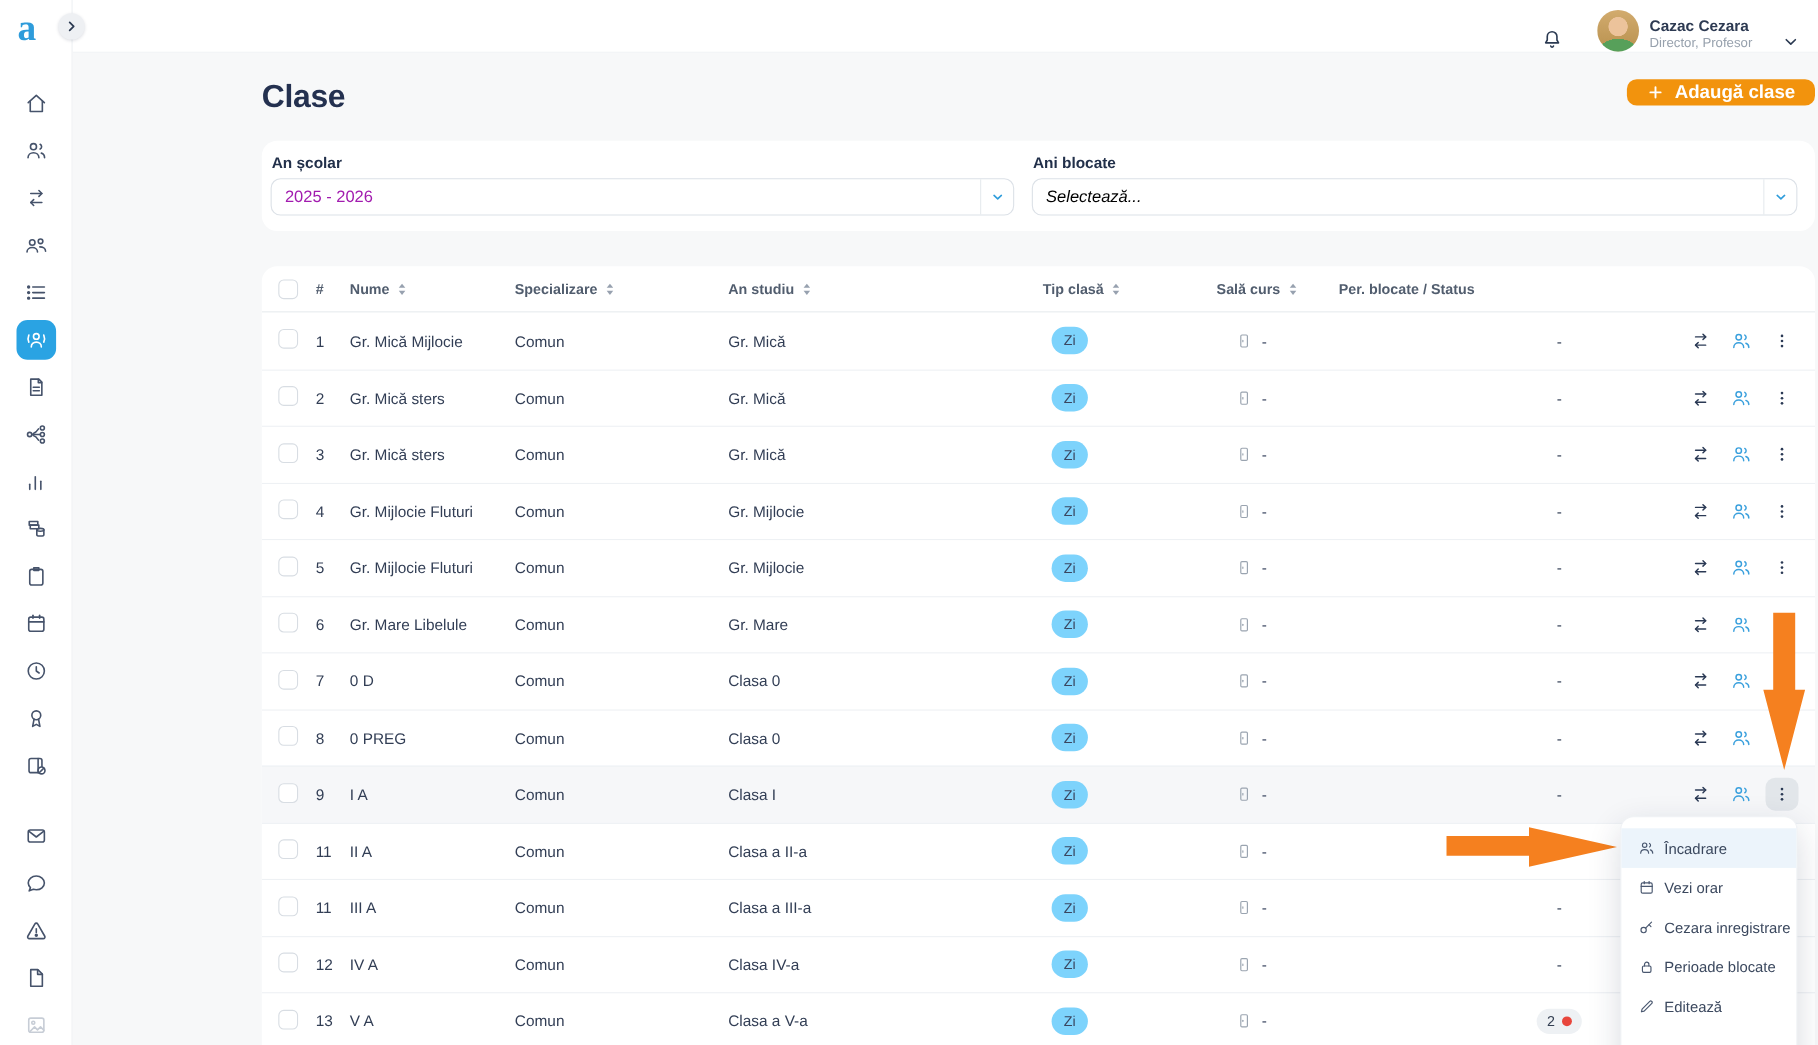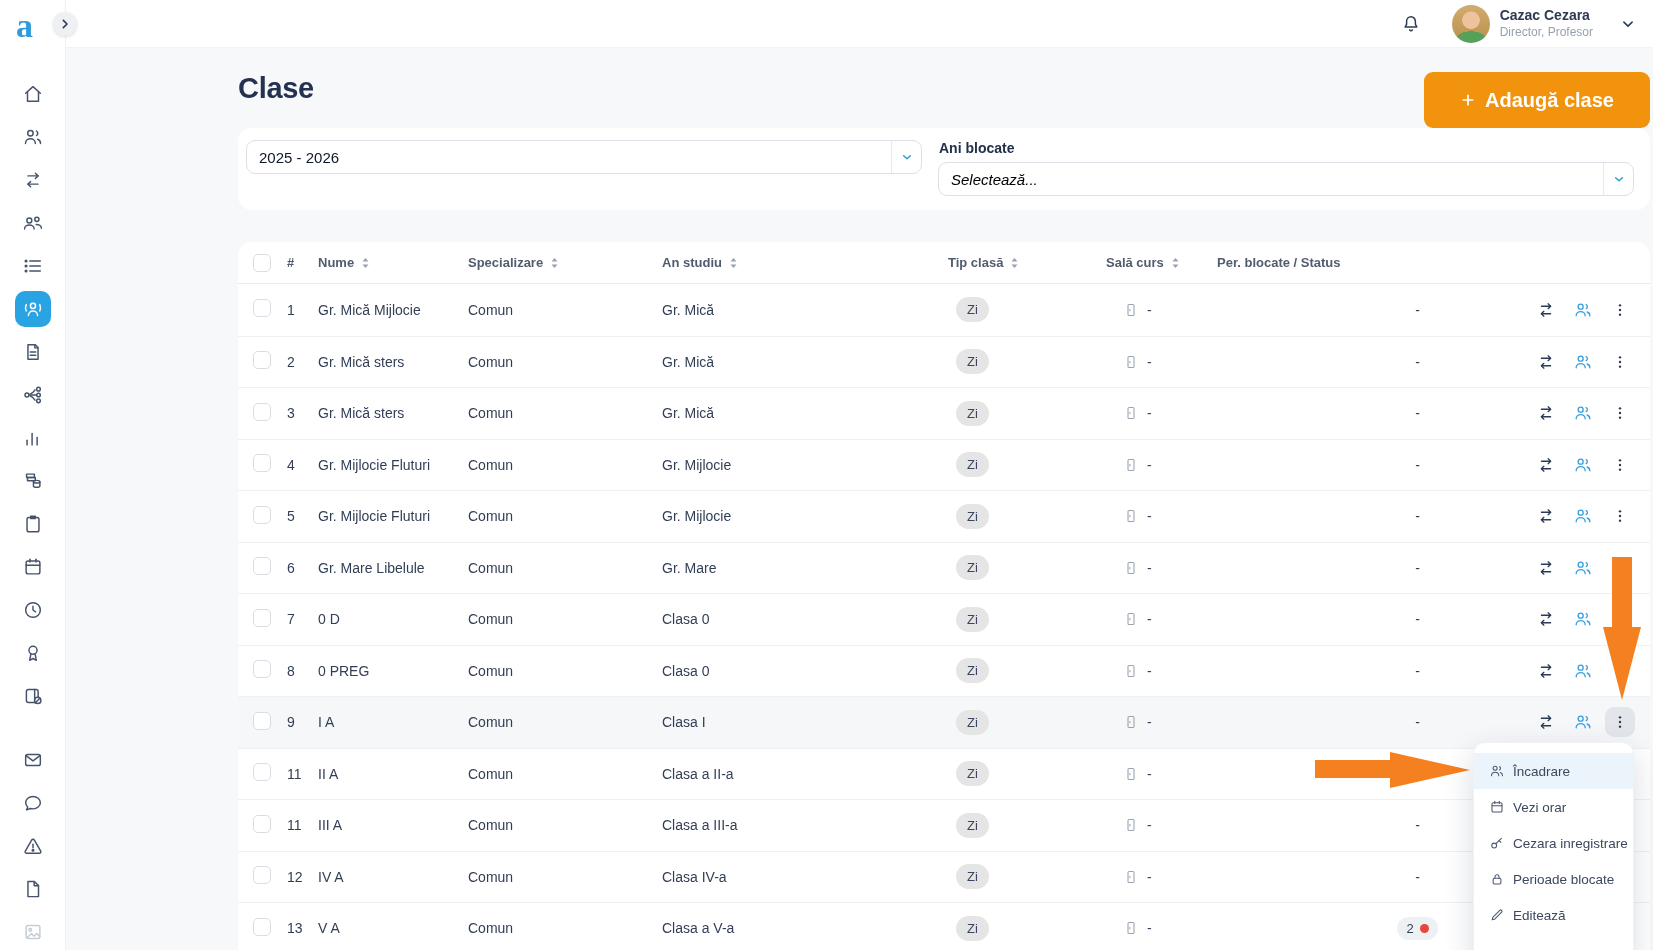--- a/index.html
+++ b/index.html
@@ -24,49 +24,49 @@
   .side-item.active .ibox{ background:var(--active-item-blue); color:#fff; }
   .side-item.muted .ibox{ color:#c7cdd6; }
   .side-item.gap-after{ margin-bottom:21px; }
 
   .collapse-btn{ position:absolute; left:53px; top:12px; width:24px; height:24px; border-radius:50%;
     background:#eef0f3; border:0; display:flex; align-items:center; justify-content:center;
     color:#2b3a52; cursor:pointer; z-index:20; box-shadow:0 1px 3px rgba(20,30,60,.15); }
 
   
   .topbar{ position:absolute; left:66px; right:0; top:0; height:48px; background:#fff;
-    border-bottom:1px solid #f1f3f5; display:flex; align-items:center; justify-content:flex-end;
+    border-bottom:1px solid #f1f3f5; display:flex; align-items:flex-end; justify-content:flex-end;
     padding-right:16px; z-index:4; }
   .bell{ color:#2b3a52; margin-right:30px; cursor:pointer; display:flex; }
   .avatar{ width:38px; height:38px; border-radius:50%; overflow:hidden; cursor:pointer; flex:0 0 auto;
     background:
       radial-gradient(circle at 50% 40%, #ecc39b 0 8.5px, rgba(0,0,0,0) 9px),
       radial-gradient(ellipse 17px 11px at 50% 98%, #57a05a 0 99%, rgba(0,0,0,0) 100%),
       linear-gradient(180deg,#d2ab6e,#b8914e); }
   .uinfo{ margin-left:10px; line-height:1.25; }
   .uname{ font-size:14px; font-weight:700; color:#2d3a52; }
   .urole{ font-size:12px; color:#97a1ad; }
   .chev-dd{ margin-left:26px; color:#2b3a52; cursor:pointer; display:flex; }
 
   
   .content{ position:absolute; left:66px; top:48px; right:0; bottom:0; background:#f7f8f9;
     padding:24px 0 0 172px; overflow:hidden; }
   .page-head{ width:1412px; height:40px; display:flex; justify-content:space-between; }
   .page-head h1{ font-size:29px; font-weight:800; color:#243150; letter-spacing:-.3px; }
-  .btn-add{ height:56px; border:0; border-radius:9px; background:var(--button-orange); color:#fff;
-    font-family:inherit; font-size:20px; font-weight:700; display:flex; align-items:center; gap:9px;
-    padding:0 36px; cursor:pointer; }
+  .btn-add{ height:24px; border:0; border-radius:9px; background:var(--button-orange); color:#fff;
+    font-family:inherit; font-size:17px; font-weight:700; display:flex; align-items:center; gap:9px;
+    padding:0 18px; cursor:pointer; }
 
   .filter-card{ margin-top:16px; width:1412px; background:#fff; border-radius:14px;
     padding:12px 16px 14px 8px; display:flex; gap:16px; }
   .fgroup label{ display:block; font-size:14px; font-weight:600; color:#22304a; margin:0 0 6px 1px; }
   .g1{ width:676px; flex:0 0 auto; } .g2{ flex:1; }
   .select{ display:flex; align-items:center; height:34px; border:1px solid #dce1e7; border-radius:9px;
     background:#fff; cursor:pointer; }
-  .sel-val{ flex:1; padding:0 12px; font-size:15px; color:#0f172a; white-space:nowrap; overflow:hidden; }
+  .sel-val{ flex:1; padding:0 12px; font-size:15px; color:#a21caf; white-space:nowrap; overflow:hidden; }
   .sel-val.placeholder{ color:#000000;font-style:italic; }
   .chev-zone{ width:30px; align-self:stretch; display:flex; align-items:center; justify-content:center;
     border-left:1px solid #e6eaee; color:var(--accent-blue); }
 
   
   .table-card{ margin-top:32px; width:1412px; background:#fff; border-radius:14px 14px 0 0; overflow:hidden; }
   .thead,.trow{ display:grid; grid-template-columns:44px 36px 150px 194px 286px 158px 111px 311px 122px;
     align-items:center; }
   .thead{ height:42px; border-bottom:1px solid #e7ebee; }
   .trow{ height:51.5px; font-size:14px; color:#323e55; }
@@ -75,21 +75,21 @@
   .th{ font-size:13px; font-weight:700; color:#515d6e; display:flex; align-items:center; gap:6px; }
   .th.c1{ padding-left:15px; } .th.c2{ padding-left:5px; }
   .sorticn{ width:11px; height:14px; color:#97a1af; flex:0 0 auto; }
   .td.c1{ padding-left:15px; } .td.c2{ padding-left:5px; }
   .td.c6{ padding-left:8px; }
   .td.c7{ padding-left:17px; display:flex; align-items:center; gap:8px; }
   .td.c8{ text-align:center; padding-left:90px; }
   .td.c9{ display:flex; justify-content:flex-end; align-items:center; gap:7px; padding-right:15px; }
   .cbx{ width:18px; height:18px; border:1.5px solid #d8dde3; border-radius:5px; background:#fff;
     display:inline-block; cursor:pointer; }
-  .badge{ display:inline-block; background:#e5e5e5; border-radius:14px; padding:5px 11px;
+  .badge{ display:inline-block; background:#7dd3fc; border-radius:14px; padding:5px 11px;
     font-size:13px; color:#3a4660; }
   .door{ color:#9aa4b0; }
   .dash{ color:#3a4660; }
   .pill{ display:inline-flex; align-items:center; gap:6px; background:#eef1f4; border-radius:12px;
     padding:4px 9px; font-size:13px; color:#333f52; }
   .dot{ width:9px; height:9px; border-radius:50%; background:var(--status-dot-red); display:inline-block; }
   .act{ width:30px; height:30px; border:0; background:none; border-radius:9px; display:flex;
     align-items:center; justify-content:center; color:#2b3a55; cursor:pointer; flex:0 0 auto; }
   .act.people{ color:var(--people-icon-blue); }
   .act.open{ background:#e2e6ea; }
@@ -340,20 +340,21 @@
       <button class="btn-add">
         <svg class="i16" viewBox="0 0 24 24" fill="none" stroke="currentColor" stroke-width="2.6" stroke-linecap="round">
             <path d="M12 5v14M5 12h14"></path>
           </svg>
         <span>Adaugă clase</span>
       </button>
     </div>
 
     <section class="filter-card">
       <div class="fgroup g1">
+        <label>An școlar</label>
         <div class="select">
           <span class="sel-val">2025 - 2026</span>
           <span class="chev-zone">
             <svg class="i16" viewBox="0 0 24 24" fill="none" stroke="currentColor" stroke-width="2.2" stroke-linecap="round" stroke-linejoin="round">
                 <path d="M7 10l5 4.6L17 10"></path>
               </svg>
           </span>
         </div>
       </div>
       <div class="fgroup g2">

